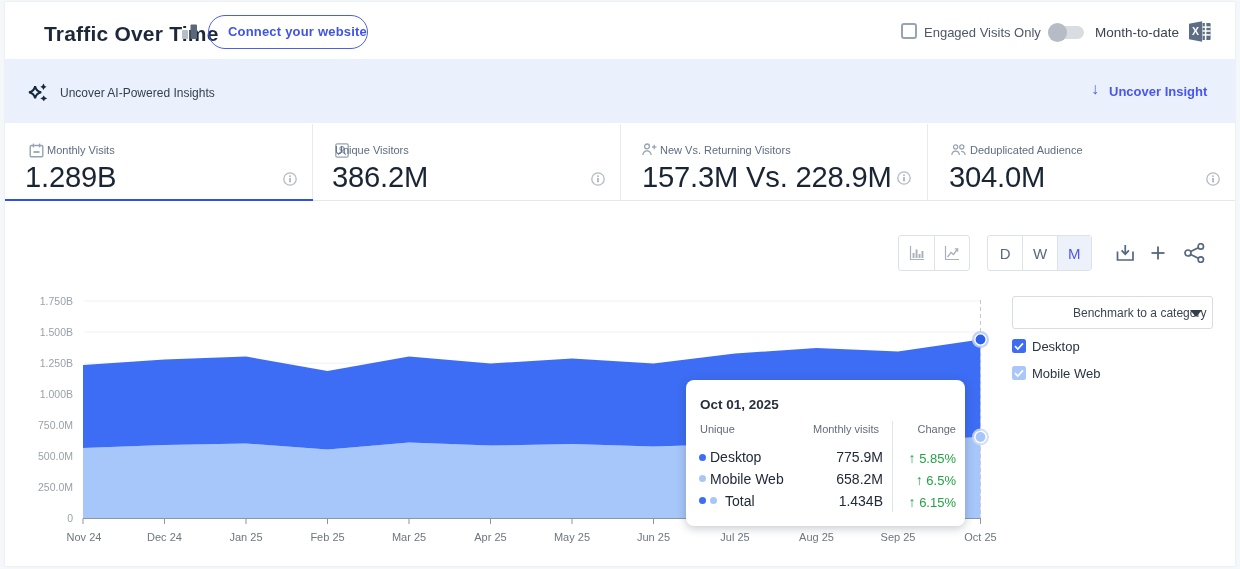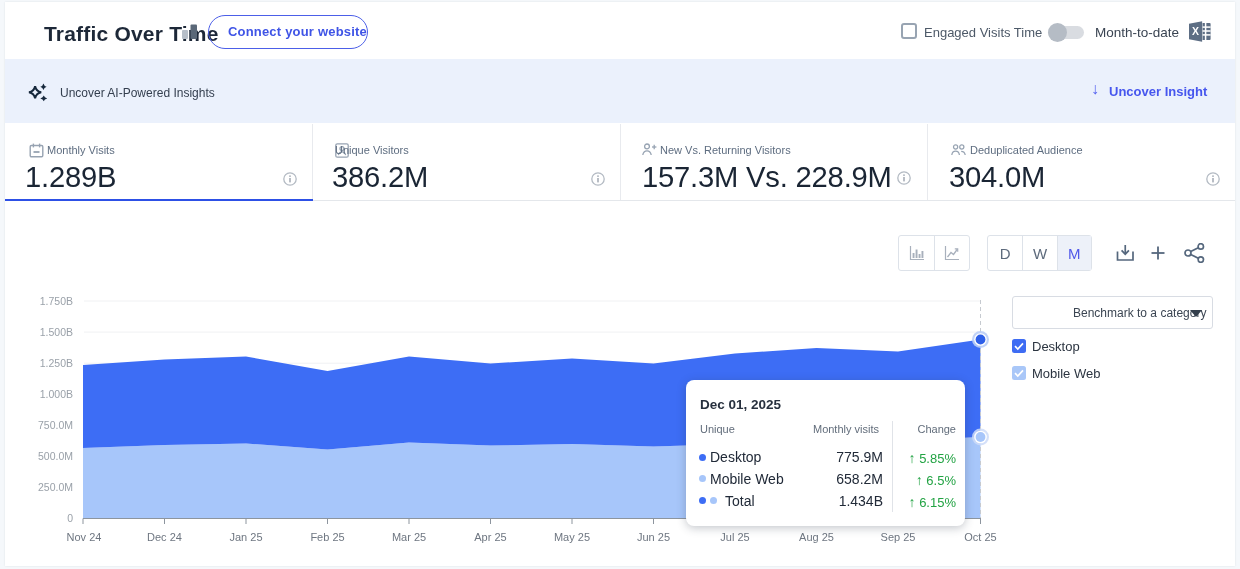--- a/index.html
+++ b/index.html
@@ -30,21 +30,21 @@
 </head>
 <body>
 <div class="a card"></div>
 <div class="a title">Traffic Over Time</div>
 <svg class="a" style="left:181px;top:24px" width="17" height="15" viewBox="0 0 17 15">
  <rect x="1" y="6" width="6" height="9" rx="1" fill="#b6bec8"></rect>
  <rect x="9.5" y="0.5" width="6.5" height="14.5" rx="1" fill="#5a6878"></rect>
 </svg>
 <div class="a tbtn">Connect your website</div>
 <div class="a chk"></div>
-<div class="a lab1">Engaged Visits Time</div>
+<div class="a lab1">Engaged Visits Only</div>
 <div class="a tog"></div>
 <div class="a knob"></div>
 <div class="a lab2">Month-to-date</div>
 <svg class="a" style="left:1189px;top:21px" width="23" height="21" viewBox="0 0 23 21" fill="#5d6e84">
  <path d="M13.5 2 H20.6 Q21.6 2 21.6 3 V18 Q21.6 19 20.6 19 H13.5 Z"></path>
  <g stroke="#fff" stroke-width="1.5">
   <line x1="13.5" y1="6.1" x2="21.6" y2="6.1"></line>
       <line x1="13.5" y1="10" x2="21.6" y2="10"></line>
   <line x1="13.5" y1="13.9" x2="21.6" y2="13.9"></line>
       <line x1="16.6" y1="2" x2="16.6" y2="19"></line>
@@ -250,21 +250,21 @@
 
 <style>
 .tip{left:686px;top:380px;width:279px;height:146px;background:#fff;border-radius:8px;box-shadow:0 2px 10px rgba(40,50,70,.28);z-index:5}
 .tip .t{position:absolute;white-space:nowrap}
 .dot{position:absolute;width:7px;height:7px;border-radius:50%}
 .grn{color:#23a344;font-size:13px}
 .nm{font-size:14px;color:#212a38}
 .vl{font-size:14px;color:#212a38;text-align:right}
 </style>
 <div class="a tip">
- <div class="t" style="left:14px;top:17px;font-size:13.5px;font-weight:700;color:#27303e">Dec 01, 2025</div>
+ <div class="t" style="left:14px;top:17px;font-size:13.5px;font-weight:700;color:#27303e">Oct 01, 2025</div>
  <div class="t" style="left:14px;top:43px;font-size:11px;color:#626d7b">Unique</div>
  <div class="t" style="right:86px;top:43px;font-size:11px;color:#626d7b">Monthly visits</div>
  <div class="t" style="right:9px;top:43px;font-size:11px;color:#626d7b">Change</div>
  <div style="position:absolute;left:206px;top:41px;width:1px;height:91px;background:#e0e3e8"></div>
  <div class="dot" style="left:13px;top:73.5px;background:#3d6df5"></div>
  <div class="t nm" style="left:24px;top:69px">Desktop</div>
  <div class="t vl" style="right:82px;top:69px">775.9M</div>
  <div class="t grn" style="right:9px;top:70px"><span style="font-size:14px">↑</span> 5.85%</div>
  <div class="dot" style="left:13px;top:95px;background:#a7c6fa"></div>
  <div class="t nm" style="left:24px;top:90.5px">Mobile Web</div>

